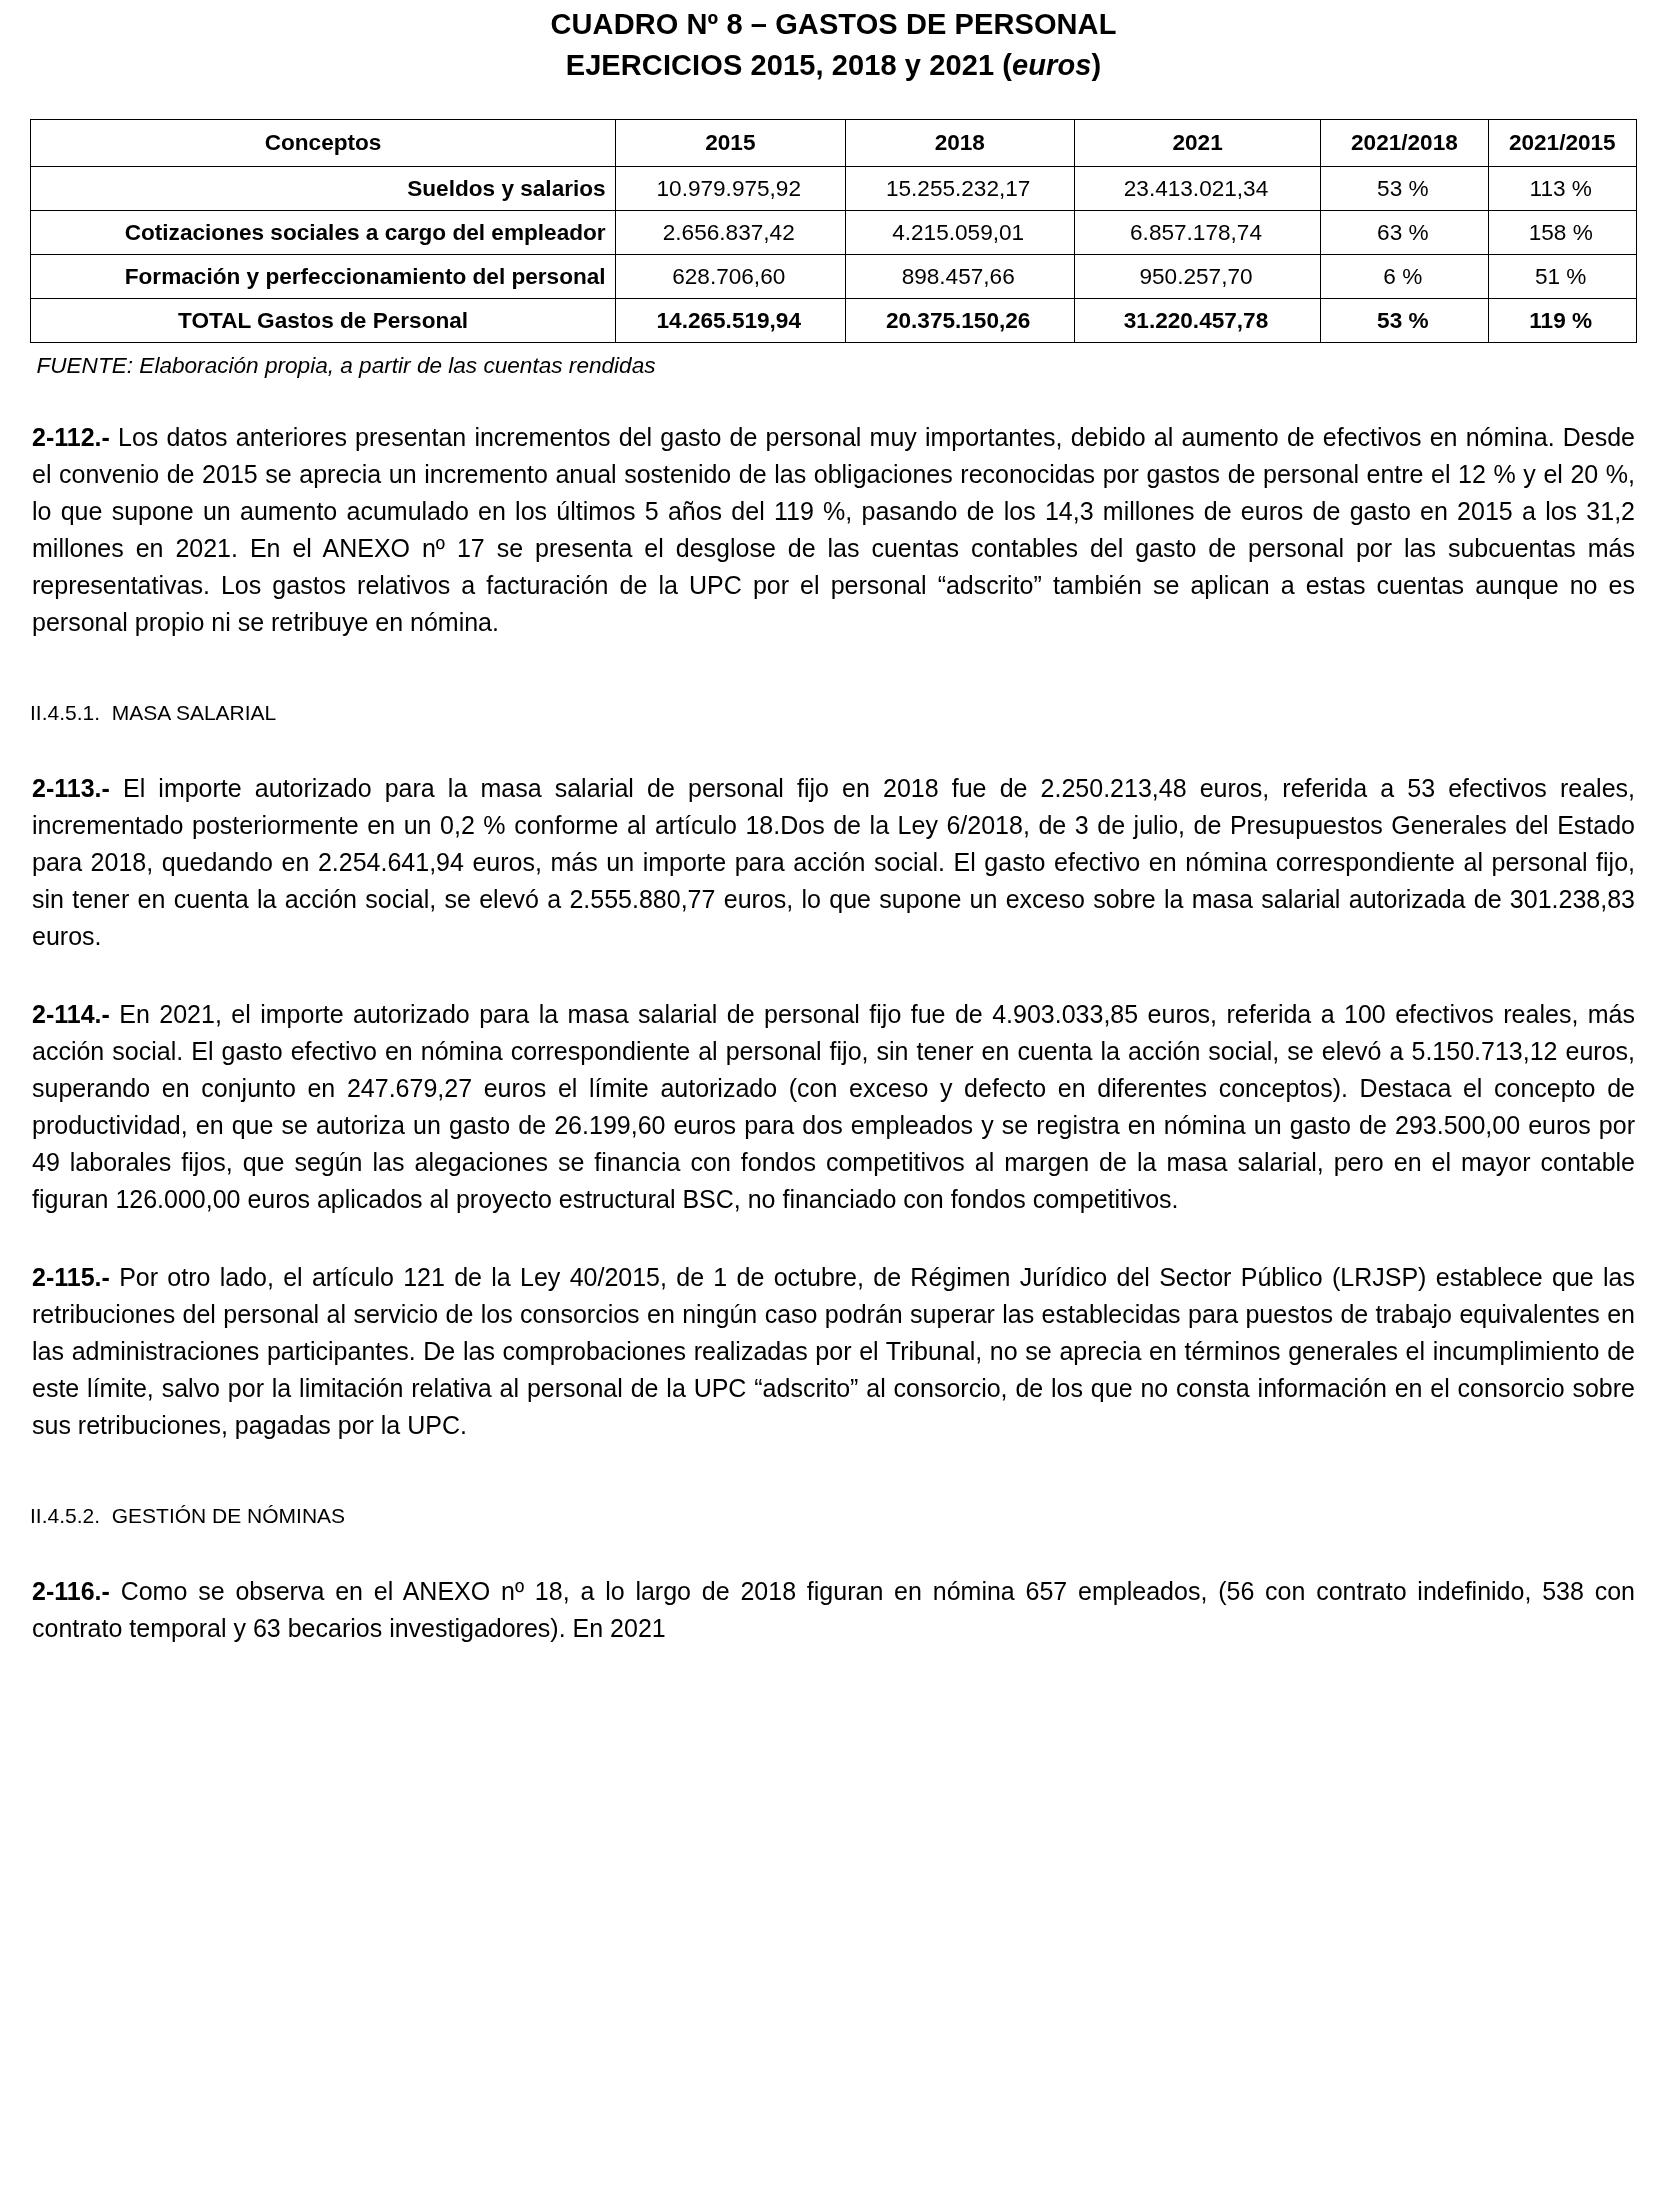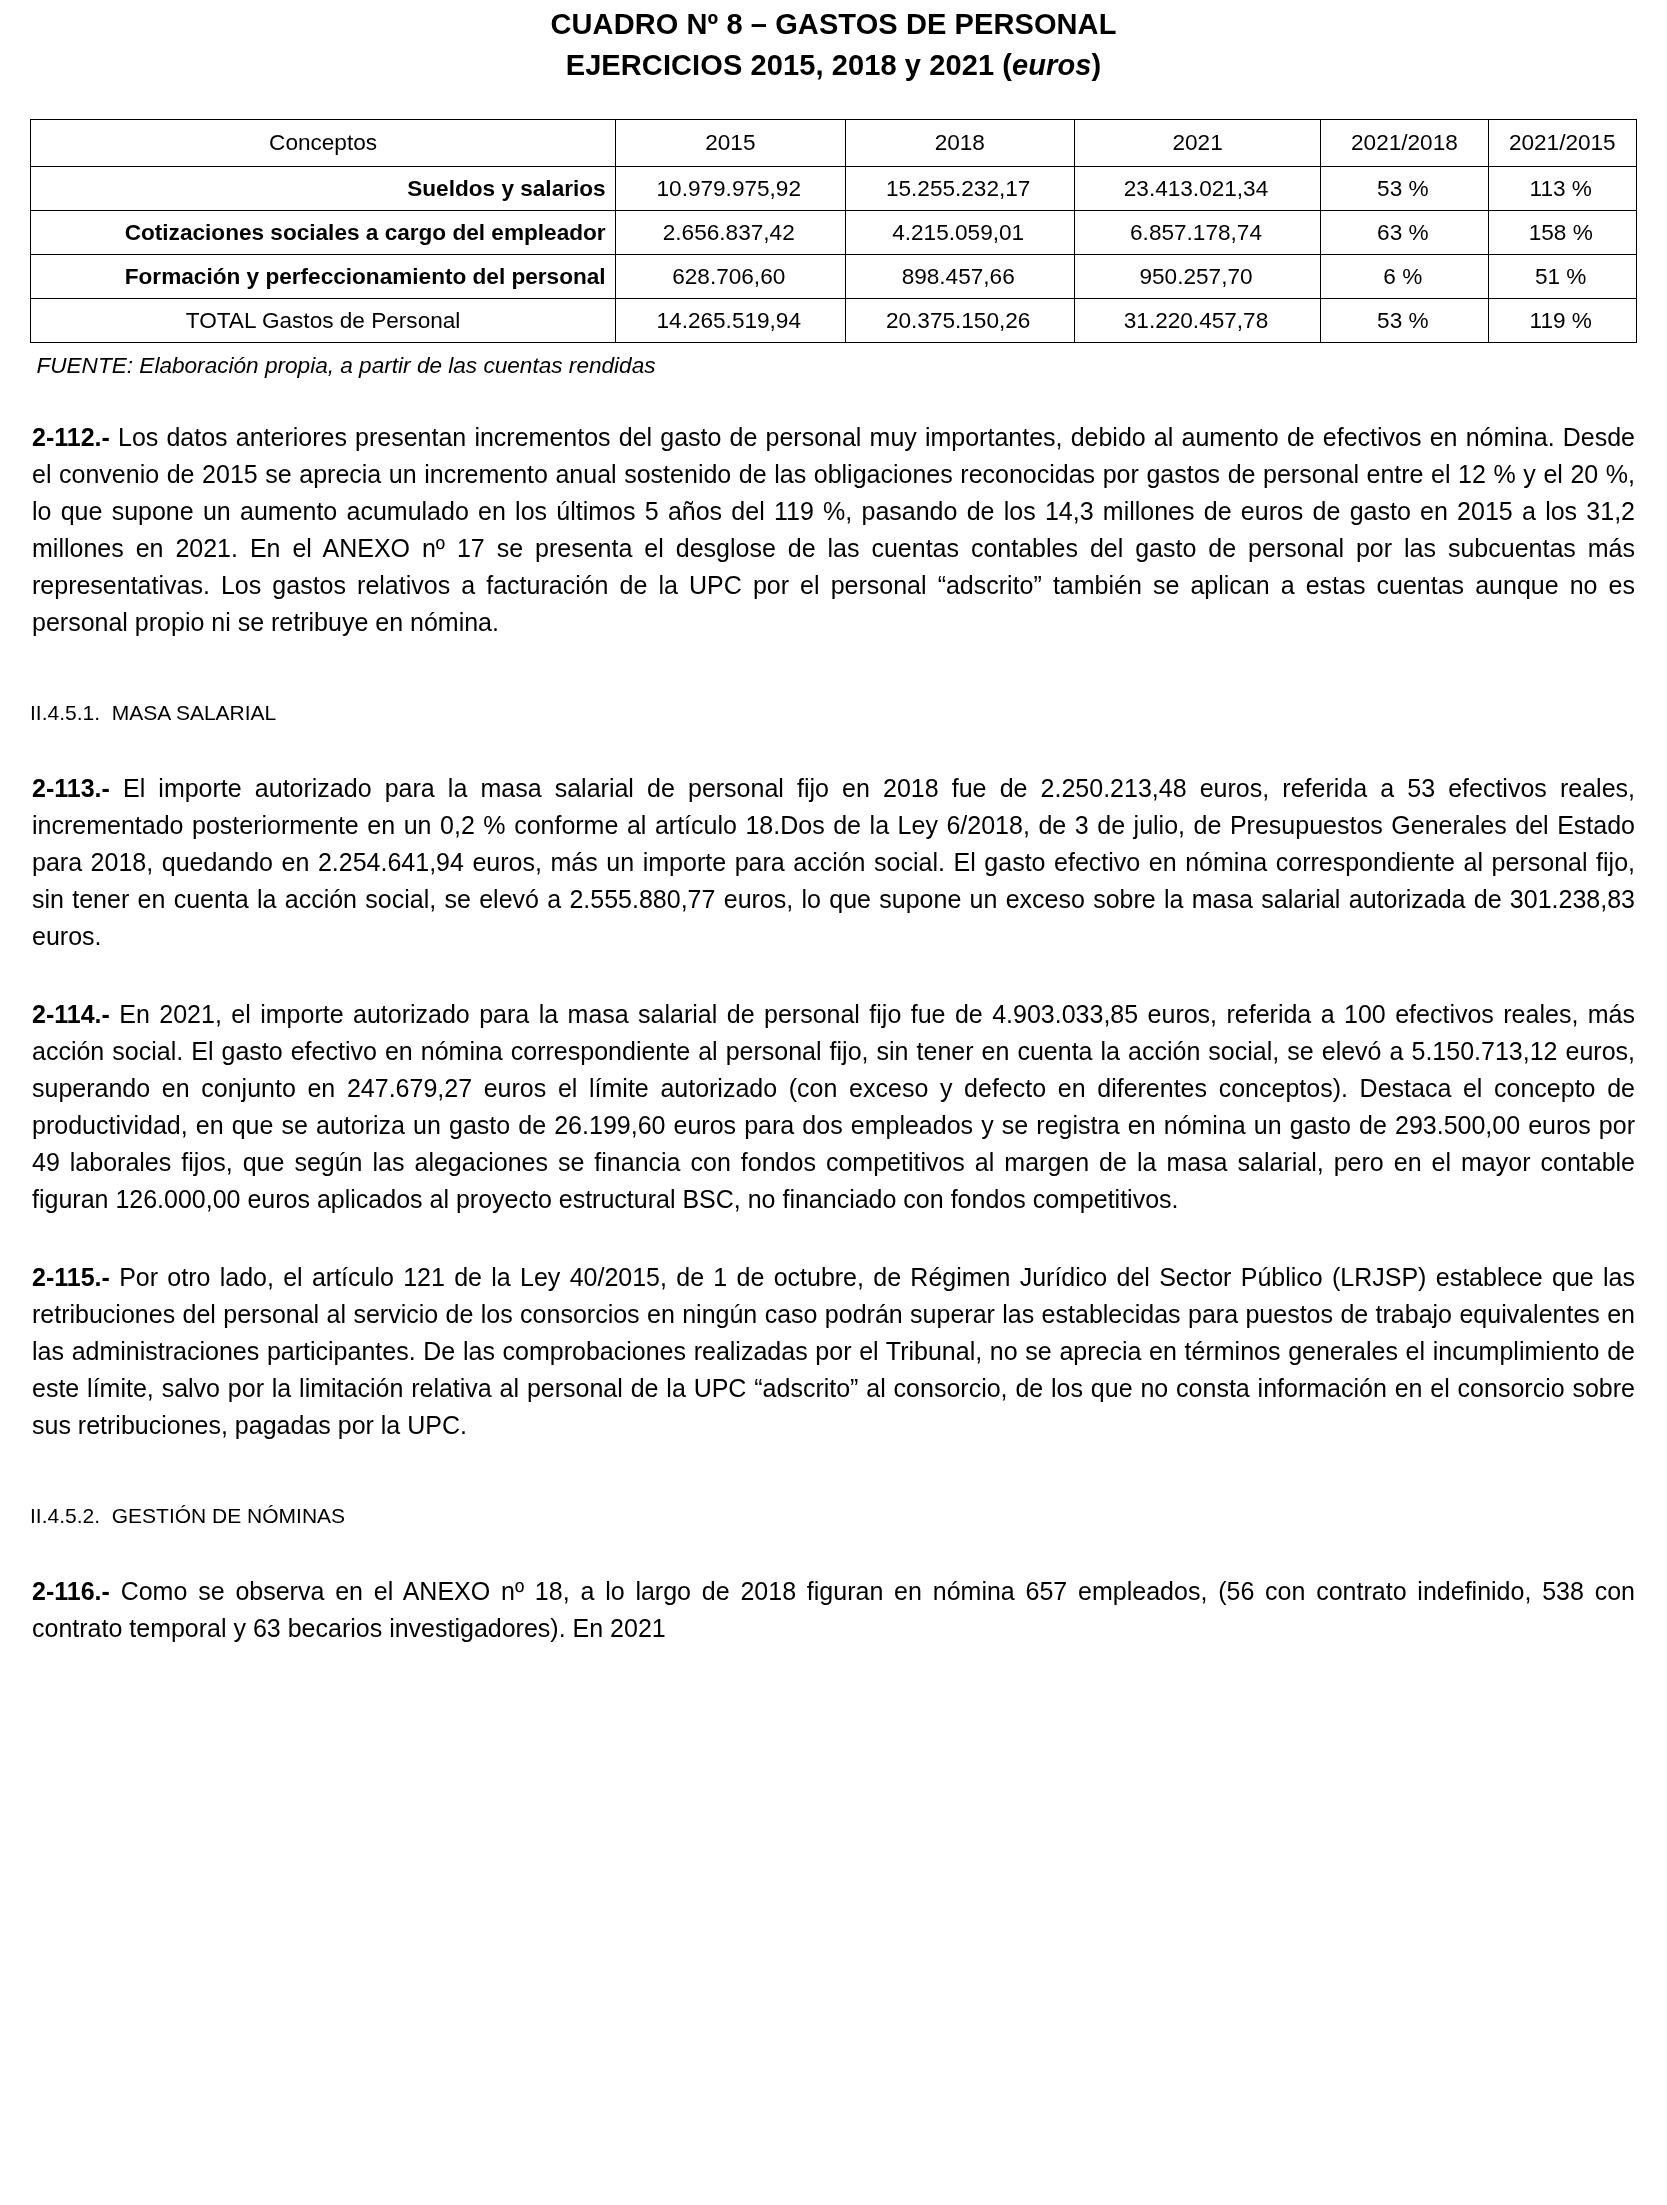--- a/index.html
+++ b/index.html
@@ -54,33 +54,33 @@
   table.data td {
     border: 1.6px solid #000;
     padding: 0 9.5px;
     height: 43px;
     vertical-align: middle;
     white-space: nowrap;
     overflow: hidden;
   }
   table.data thead th {
     text-align: center;
-    font-weight: normal;
+    font-weight: bold;
     height: 46px;
   }
   table.data tbody td.concept {
     text-align: right;
     font-weight: bold;
   }
   table.data tbody td.num {
     text-align: center;
     padding-right: 12.7px;
   }
   table.data tbody tr.total td {
-    font-weight: normal;
+    font-weight: bold;
   }
   table.data tbody tr.total td.concept {
     text-align: center;
   }
   
   col.c-concept { width: 556px; }
   col.c-2015    { width: 218px; }
   col.c-2018    { width: 218px; }
   col.c-2021    { width: 234px; }
   col.c-r1      { width: 159px; }

